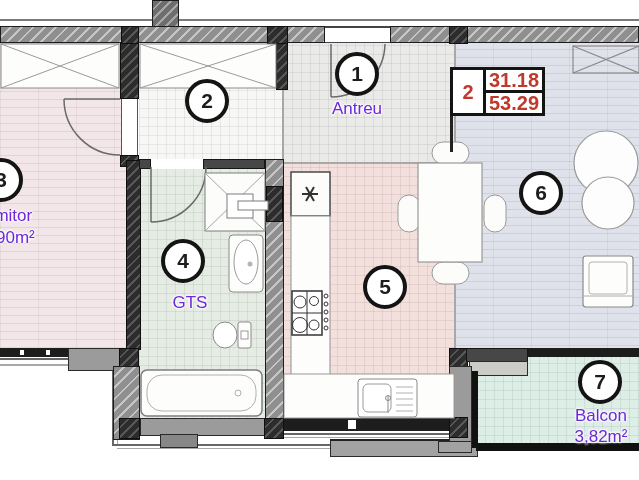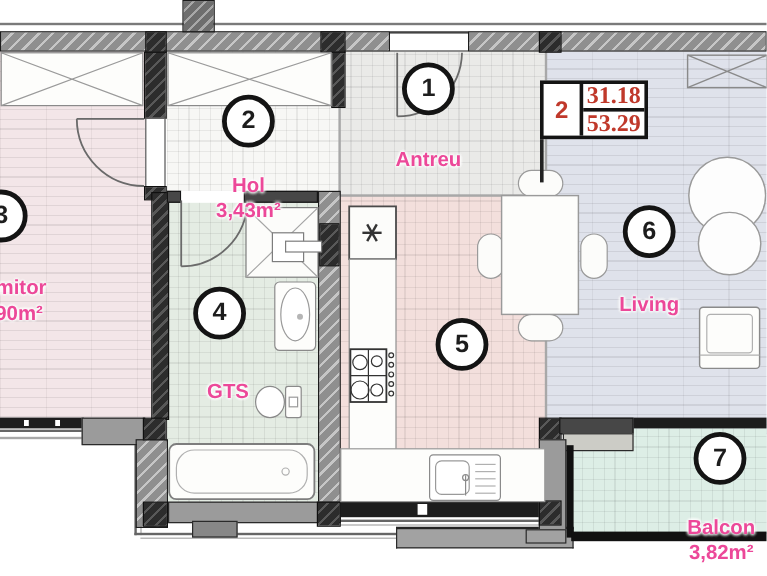--- a/index.html
+++ b/index.html
@@ -22,33 +22,33 @@
       border:1px solid #0f0f0f;box-sizing:border-box;}
   .conc{position:absolute;z-index:3;background:#9b9b9b;border:1px solid #2a2a2a;box-sizing:border-box;}
   .darkw{position:absolute;z-index:3;background:#474747;border:1px solid #161616;box-sizing:border-box;}
   .blackStrip{position:absolute;z-index:3;background:#1d1d1d;}
   .whiteGap{position:absolute;z-index:3;background:#ffffff;box-sizing:border-box;}
   .thin{position:absolute;z-index:2;background:#666;}
   .thin2{position:absolute;z-index:2;background:#a8a8a8;}
   
   #fixtures{position:absolute;left:0;top:0;z-index:4;}
   
-  .roomlabel{position:absolute;z-index:5;text-align:center;color:#ec4899;font-weight:bold;
+  .roomlabel{position:absolute;z-index:5;text-align:center;color:#6d28d9;font-weight:normal;
      font-size:17px;line-height:21px;
-     text-shadow:0 0 3px #fff,0 0 3px #fff,0 0 3px #fff,0 0 3px #fff;margin-top:24px;}
+     text-shadow:0 0 3px #fff,0 0 3px #fff,0 0 3px #fff,0 0 3px #fff;}
   .numcircle{position:absolute;z-index:5;width:36px;height:36px;border:4px solid #141414;
      border-radius:50%;background:#ffffff;color:#1d1d1d;font-weight:bold;font-size:21px;
      display:flex;align-items:center;justify-content:center;}
   
   #infobox{position:absolute;left:450px;top:67px;z-index:6;display:flex;
      border:3px solid #141414;background:#fff;color:#c0392b;font-weight:bold;
      font-size:20px;line-height:20px;}
   #infobox .cell-unit{width:30px;display:flex;align-items:center;justify-content:center;}
   #infobox .col{border-left:3px solid #141414;display:flex;flex-direction:column;}
-  #infobox .v{padding:0 3px;height:20px;display:flex;align-items:center;font-family:Liberation Serif, serif;}
+  #infobox .v{padding:0 3px;height:20px;display:flex;align-items:center;}
   #infobox .v + .v{border-top:3px solid #141414;}
 </style>
 </head>
 <body>
 
 <div id="plan">
 
   <div class="floor planks" style="left:0;top:43px;width:126px;height:305px;background-color:#f3e6e8;"></div>
   <div class="floor grid" style="left:139px;top:43px;width:144px;height:120px;background-color:#f7f7f5;"></div>
   <div class="floor grid" style="left:283px;top:43px;width:172px;height:120px;background-color:#eaeae8;"></div>
@@ -247,41 +247,36 @@
       <div class="v">53.29</div>
     </div>
   </div>
 
   <div class="numcircle" style="left:335px;top:52px;">1</div>
   <div class="roomlabel" style="left:297px;top:98px;width:120px;">
     <div>Antreu</div>
   </div>
 
   <div class="numcircle" style="left:185px;top:79px;">2</div>
-  <div class="roomlabel" style="left:147px;top:120px;width:120px;">
-    <div>Hol</div>
-    <div>3,43m²</div>
-  </div>
 
   <div class="numcircle" style="left:-21px;top:158px;">3</div>
   <div class="roomlabel" style="left:-33px;top:205px;width:110px;text-align:left;">Dormitor</div>
   <div class="roomlabel" style="left:-4px;top:227px;width:90px;text-align:left;">90m²</div>
 
   <div class="numcircle" style="left:161px;top:239px;">4</div>
   <div class="roomlabel" style="left:130px;top:292px;width:120px;">
     <div>GTS</div>
   </div>
 
   <div class="numcircle" style="left:363px;top:265px;">5</div>
   <div class="roomlabel" style="left:323px;top:313px;width:120px;">
   </div>
 
   <div class="numcircle" style="left:519px;top:171px;">6</div>
   <div class="roomlabel" style="left:481px;top:219px;width:120px;">
-    <div>Living</div>
   </div>
 
   <div class="numcircle" style="left:578px;top:360px;">7</div>
   <div class="roomlabel" style="left:541px;top:405px;width:120px;">
     <div>Balcon</div>
     <div>3,82m²</div>
   </div>
 
 </div>
 

